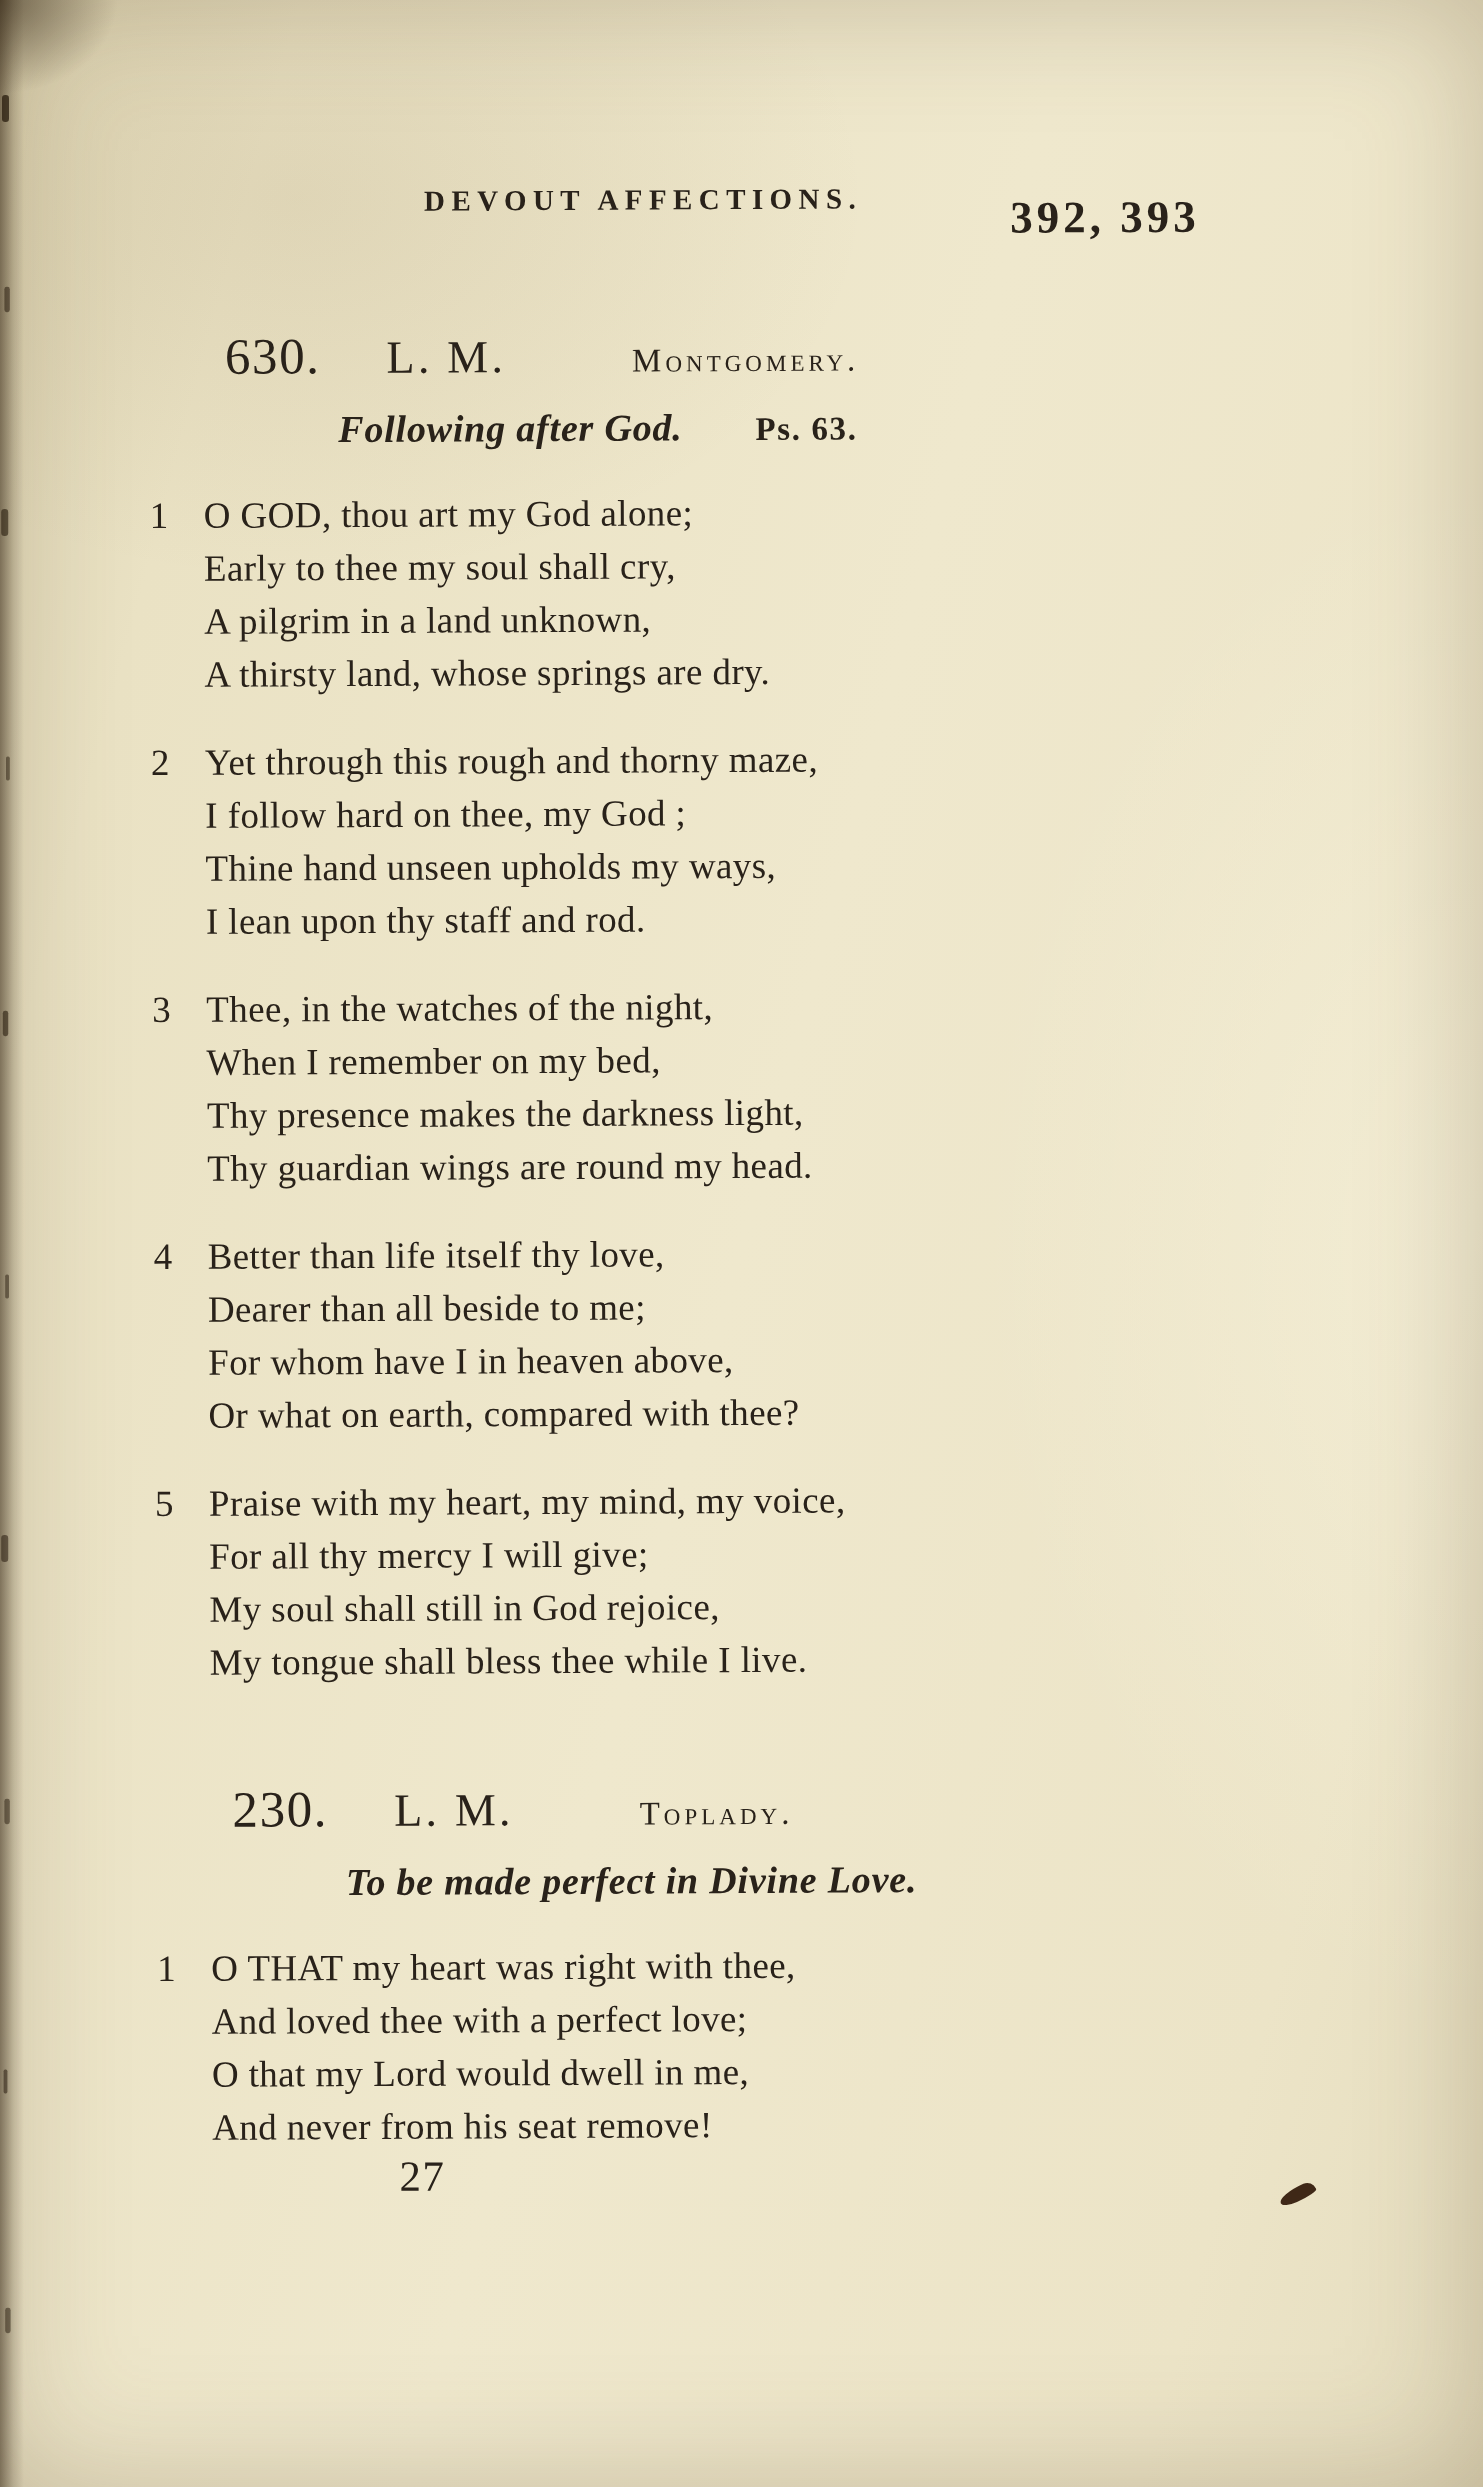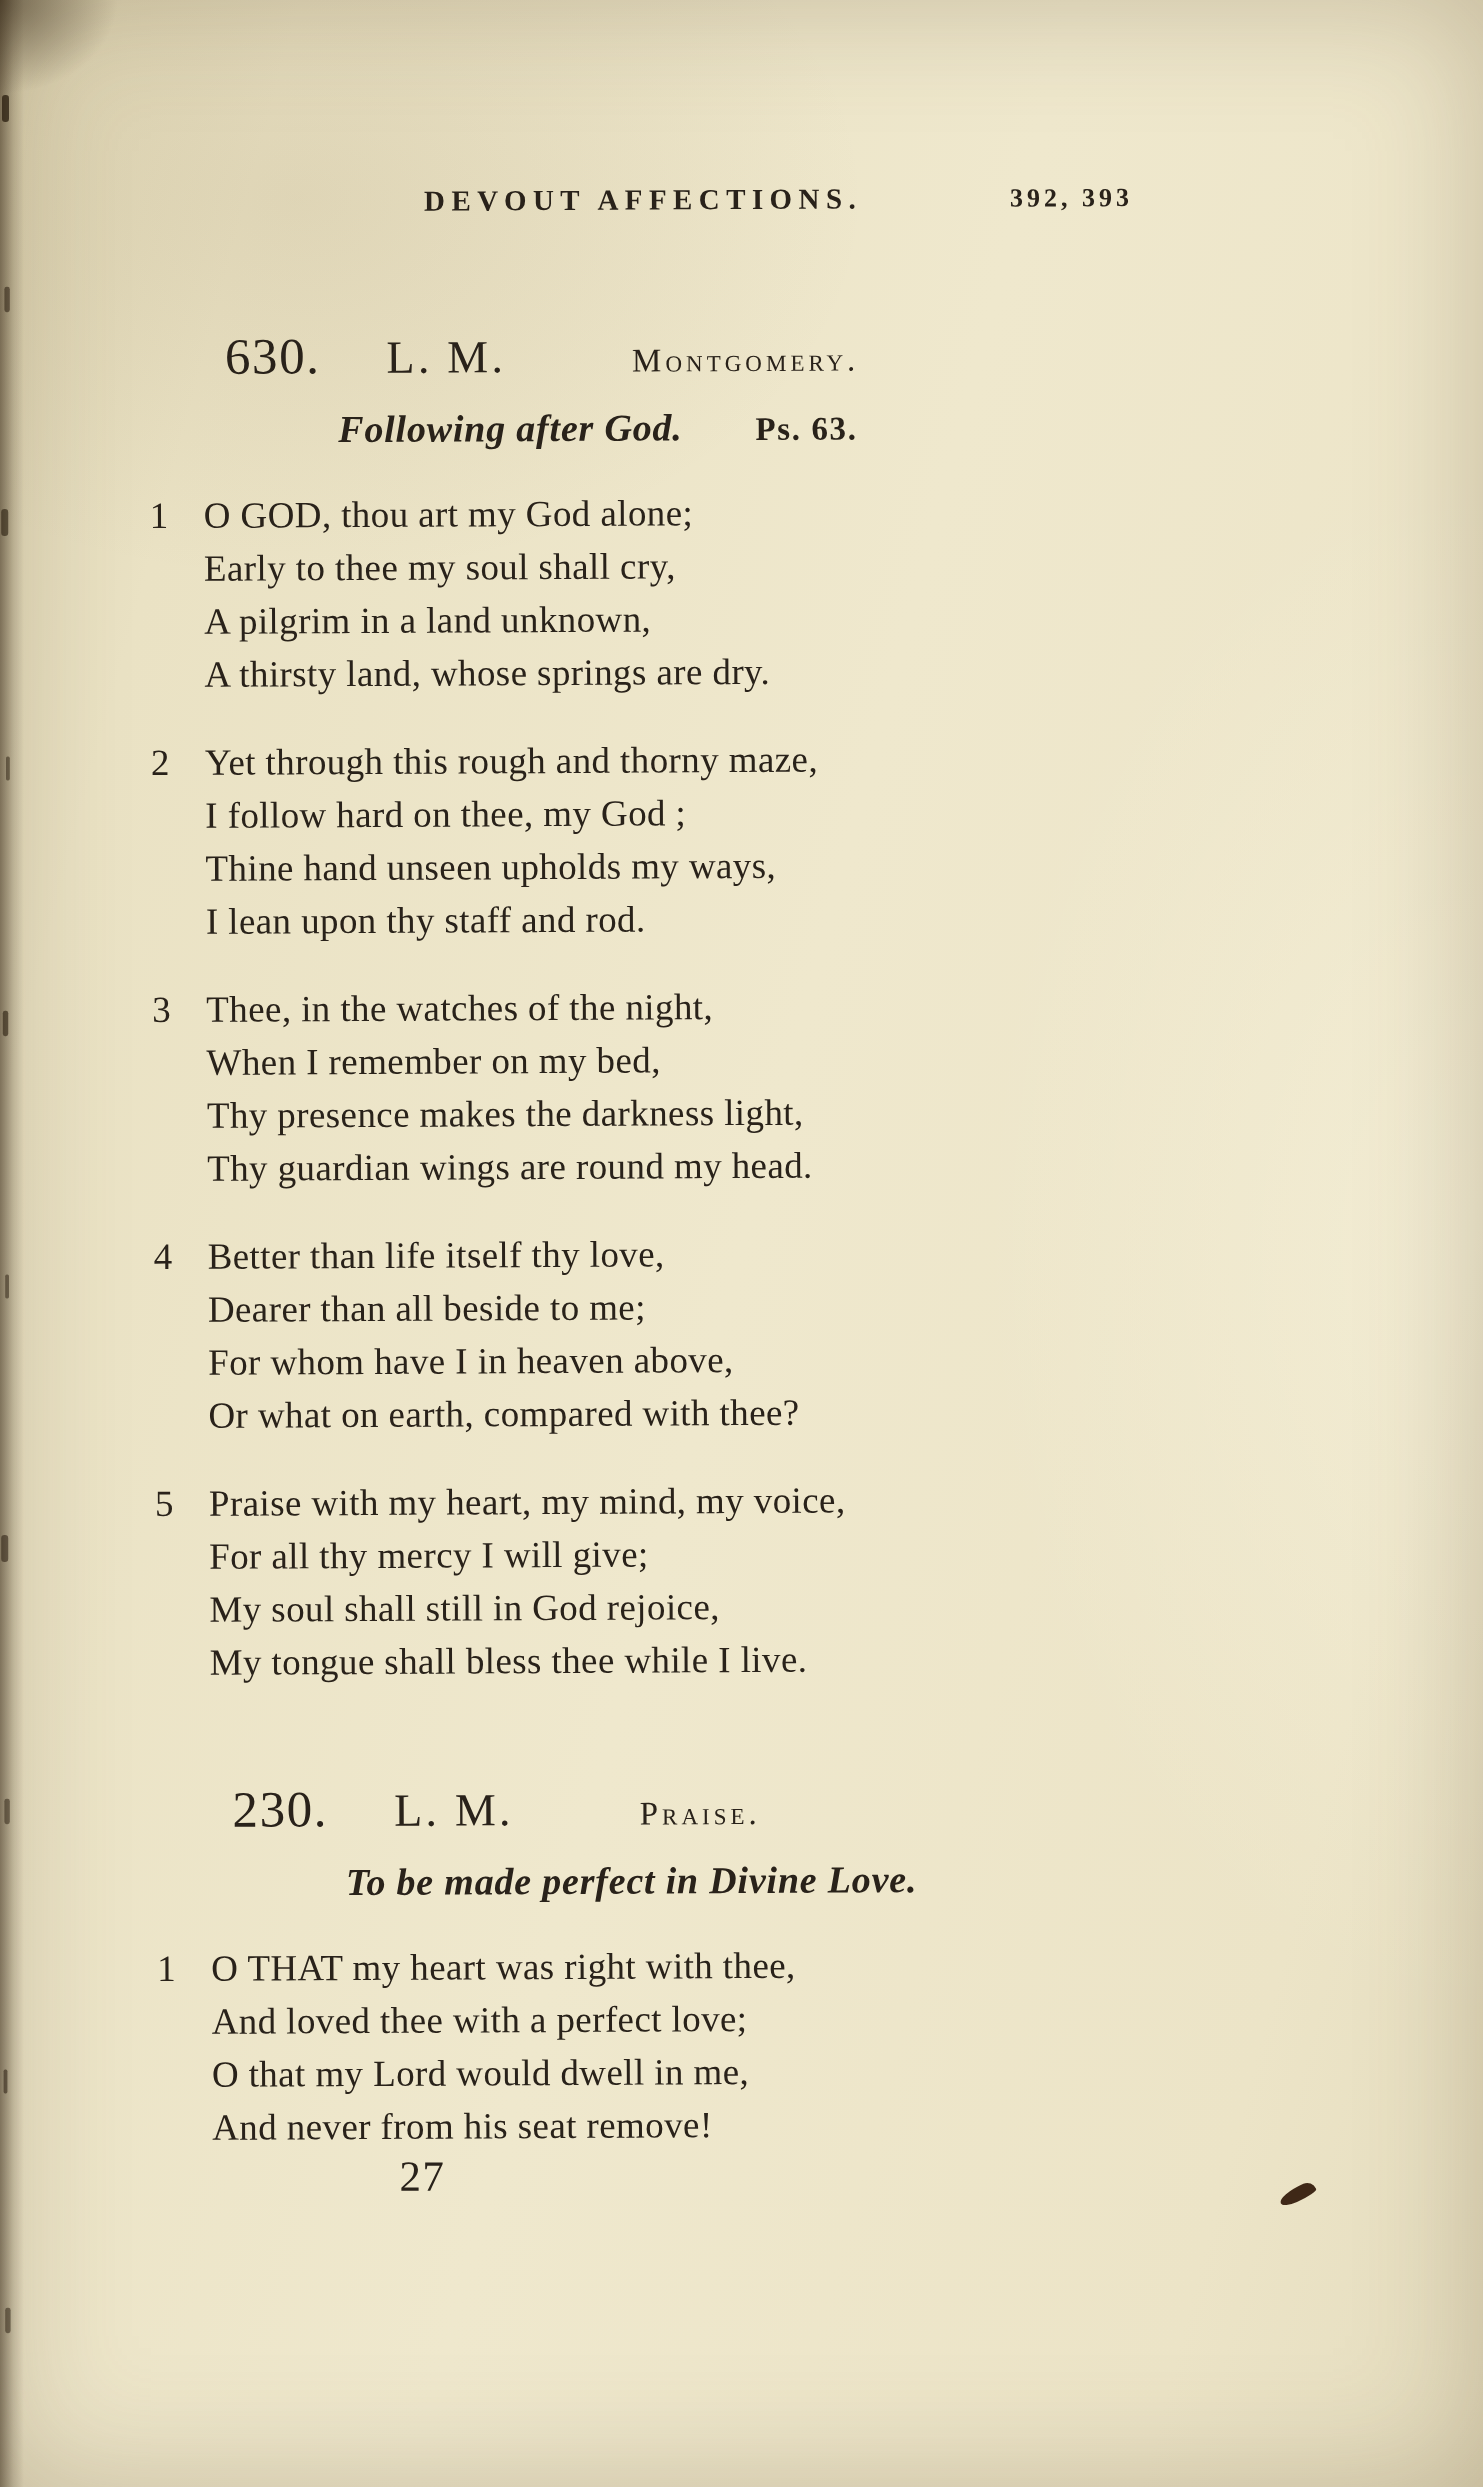--- a/index.html
+++ b/index.html
@@ -48,22 +48,22 @@
     transform:rotate(-0.3deg);
   }
 
   
   .running-header{position:absolute;top:177px;left:0;width:1484px;height:56px;}
   .section-title{
     position:absolute;left:423px;top:6.4px;
     font-size:29px;font-weight:bold;letter-spacing:6.4px;
   }
   .header-page-numbers{
-    position:absolute;left:1009px;top:8px;
-    font-size:26px;font-weight:bold;letter-spacing:4px;
+    position:absolute;left:1009px;top:16px;
+    font-size:45px;font-weight:bold;letter-spacing:4px;
   }
 
   
   .content{position:absolute;left:147px;top:325px;width:1193px;}
   .hymn + .hymn{margin-top:92px;}
   .hymn-heading{
     display:flex;align-items:baseline;
     margin-left:76px;margin-bottom:22px;
   }
   .hymn-number{font-size:51px;letter-spacing:1.6px;}
@@ -171,21 +171,21 @@
               <div class="verse-line">For all thy mercy I will give;</div>
               <div class="verse-line">My soul shall still in God rejoice,</div>
               <div class="verse-line">My tongue shall bless thee while I live.</div>
             </div>
           </div>
         </section>
         <section class="hymn">
           <div class="hymn-heading">
             <span class="hymn-number">230.</span>
             <span class="hymn-meter">L. M.</span>
-            <span class="hymn-author">Praise.</span>
+            <span class="hymn-author">Toplady.</span>
           </div>
           <div class="hymn-titleline">
             <span class="hymn-title">To be made perfect in Divine Love.</span>
           </div>
           <div class="verse">
             <div class="verse-num">1</div>
             <div class="verse-lines">
               <div class="verse-line">O THAT my heart was right with thee,</div>
               <div class="verse-line">And loved thee with a perfect love;</div>
               <div class="verse-line">O that my Lord would dwell in me,</div>

